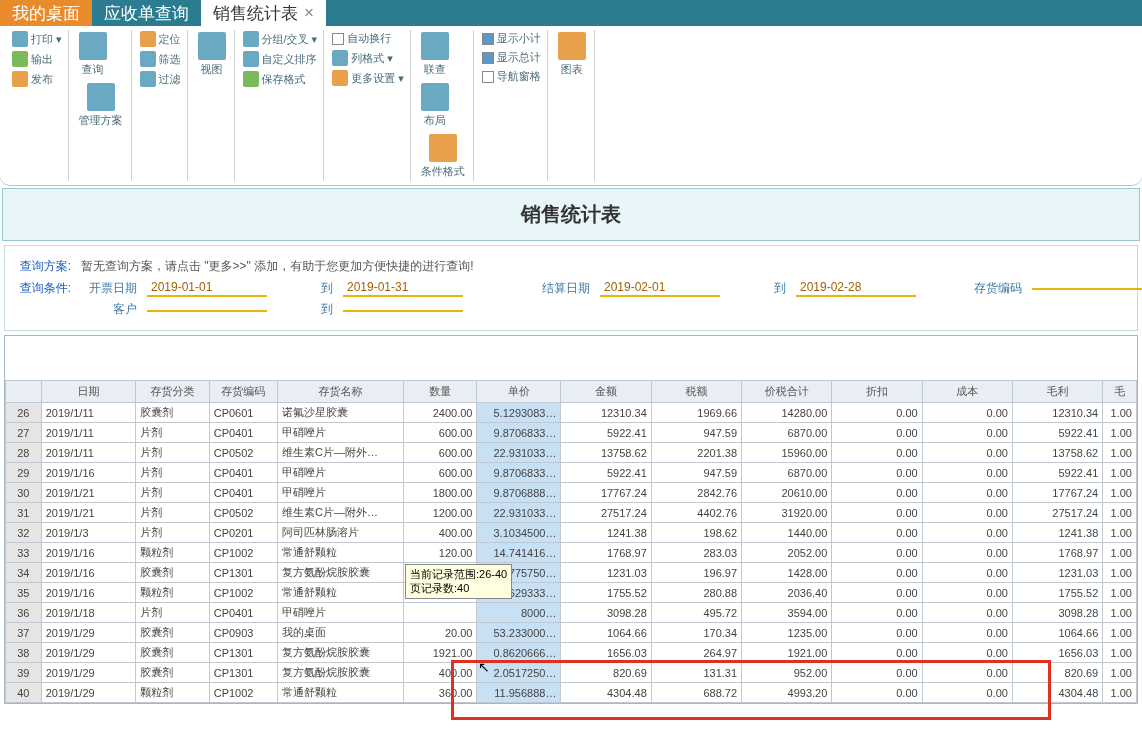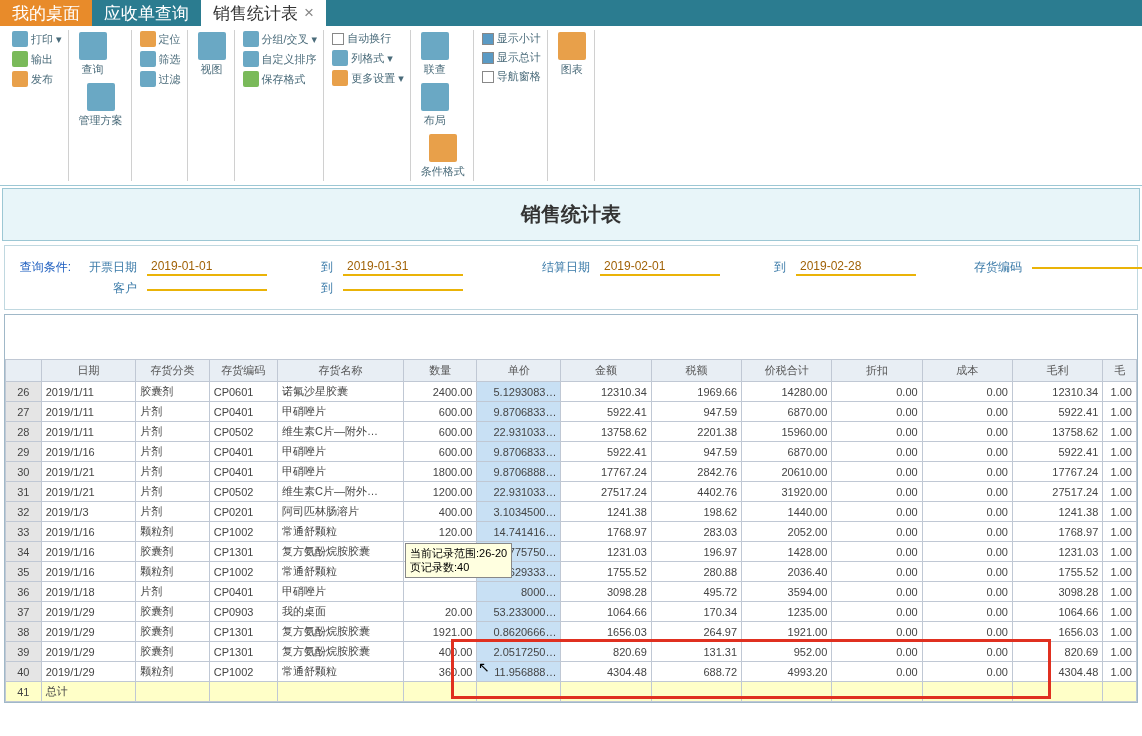--- a/index.html
+++ b/index.html
@@ -4,21 +4,21 @@
 <style>
 * { box-sizing: border-box; margin: 0; padding: 0; font-family: "Microsoft YaHei", Arial, sans-serif; }
 body { background: #fff; font-size: 12px; overflow: hidden; width: 1142px; height: 736px; position: relative; }
 
 .tabs { background: #2b7c90; height: 26px; display: flex; }
 .tab { padding: 4px 12px; color: #fff; font-size: 17px; display: flex; align-items: center; cursor: pointer; }
 .tab.active-orange { background: #e88b2a; }
 .tab.active-white { background: #fff; color: #333; }
 .tab .close { margin-left: 6px; color: #888; }
 
-.ribbon { background: #fff; border-bottom: 1px solid #9cc7d4; padding: 4px 6px; display: flex; gap: 2px; }
+.ribbon { background: #fff; border-bottom: 1px solid #9cc7d4; padding: 4px 6px; display: flex; gap: 2px; border-radius: 10px; }
 .ribbon-group { display: flex; flex-direction: column; gap: 2px; padding: 0 4px; border-right: 1px solid #d0d0d0; }
 .ribbon-group.col { flex-direction: column; align-items: flex-start; }
 .ribbon-item { display: flex; align-items: center; gap: 3px; color: #4a6b7a; font-size: 11px; cursor: pointer; padding: 1px 2px; }
 .ribbon-item-v { display: flex; flex-direction: column; align-items: center; gap: 2px; font-size: 11px; color: #4a6b7a; cursor: pointer; padding: 2px 4px; }
 .icon-box { width: 16px; height: 16px; background: #6aa8c4; border-radius: 2px; display: inline-block; }
 .icon-box.lg { width: 28px; height: 28px; }
 .icon-box.orange { background: #e8a04a; }
 .icon-box.green { background: #7aba5a; }
 .chk { width: 12px; height: 12px; border: 1px solid #888; display: inline-block; }
 .chk.on { background: #5a9ac4; }
@@ -150,20 +150,24 @@
     <div class="ribbon-item-v">
         <span class="icon-box lg orange"></span>
         <span>图表</span>
       </div>
   </div>
 </div>
 
 <div class="title-bar">销售统计表</div>
 
 <div class="query-panel">
+  <div class="q-row">
+    <span class="q-label blue">查询方案:</span>
+    <span class="q-text">暂无查询方案，请点击 "更多&gt;&gt;" 添加，有助于您更加方便快捷的进行查询!</span>
+  </div>
   <div class="q-row">
     <span class="q-label blue">查询条件:</span>
     <span class="q-label">开票日期</span>
     <span class="q-field">2019-01-01</span>
     <span class="q-label">到</span>
     <span class="q-field">2019-01-31</span>
     <span class="q-label" style="margin-left:61px">结算日期</span>
     <span class="q-field">2019-02-01</span>
     <span class="q-label">到</span>
     <span class="q-field">2019-02-28</span>
@@ -449,38 +453,22 @@
           <td class="num">360.00</td>
           <td class="num col-price">11.956888…</td>
           <td class="num">4304.48</td>
           <td class="num">688.72</td>
           <td class="num">4993.20</td>
           <td class="num">0.00</td>
           <td class="num">0.00</td>
           <td class="num">4304.48</td>
           <td class="num">1.00</td>
         </tr>
-        <tr class="total">
-          <td class="rownum">41</td>
-          <td>总计</td>
-          <td></td>
-          <td></td>
-          <td></td>
-          <td></td>
-          <td class="col-price"></td>
-          <td></td>
-          <td></td>
-          <td></td>
-          <td></td>
-          <td></td>
-          <td></td>
-          <td></td>
-        </tr>
       </tbody>
   </table>
   <div class="tooltip">
-    <div>当前记录范围:26-20</div>
+    <div>当前记录范围:26-40</div>
       <div>页记录数:40</div>
   </div>
   <div class="red-box"></div>
 </div>
 
 <div class="cursor">↖</div>
 
 </body></html>

